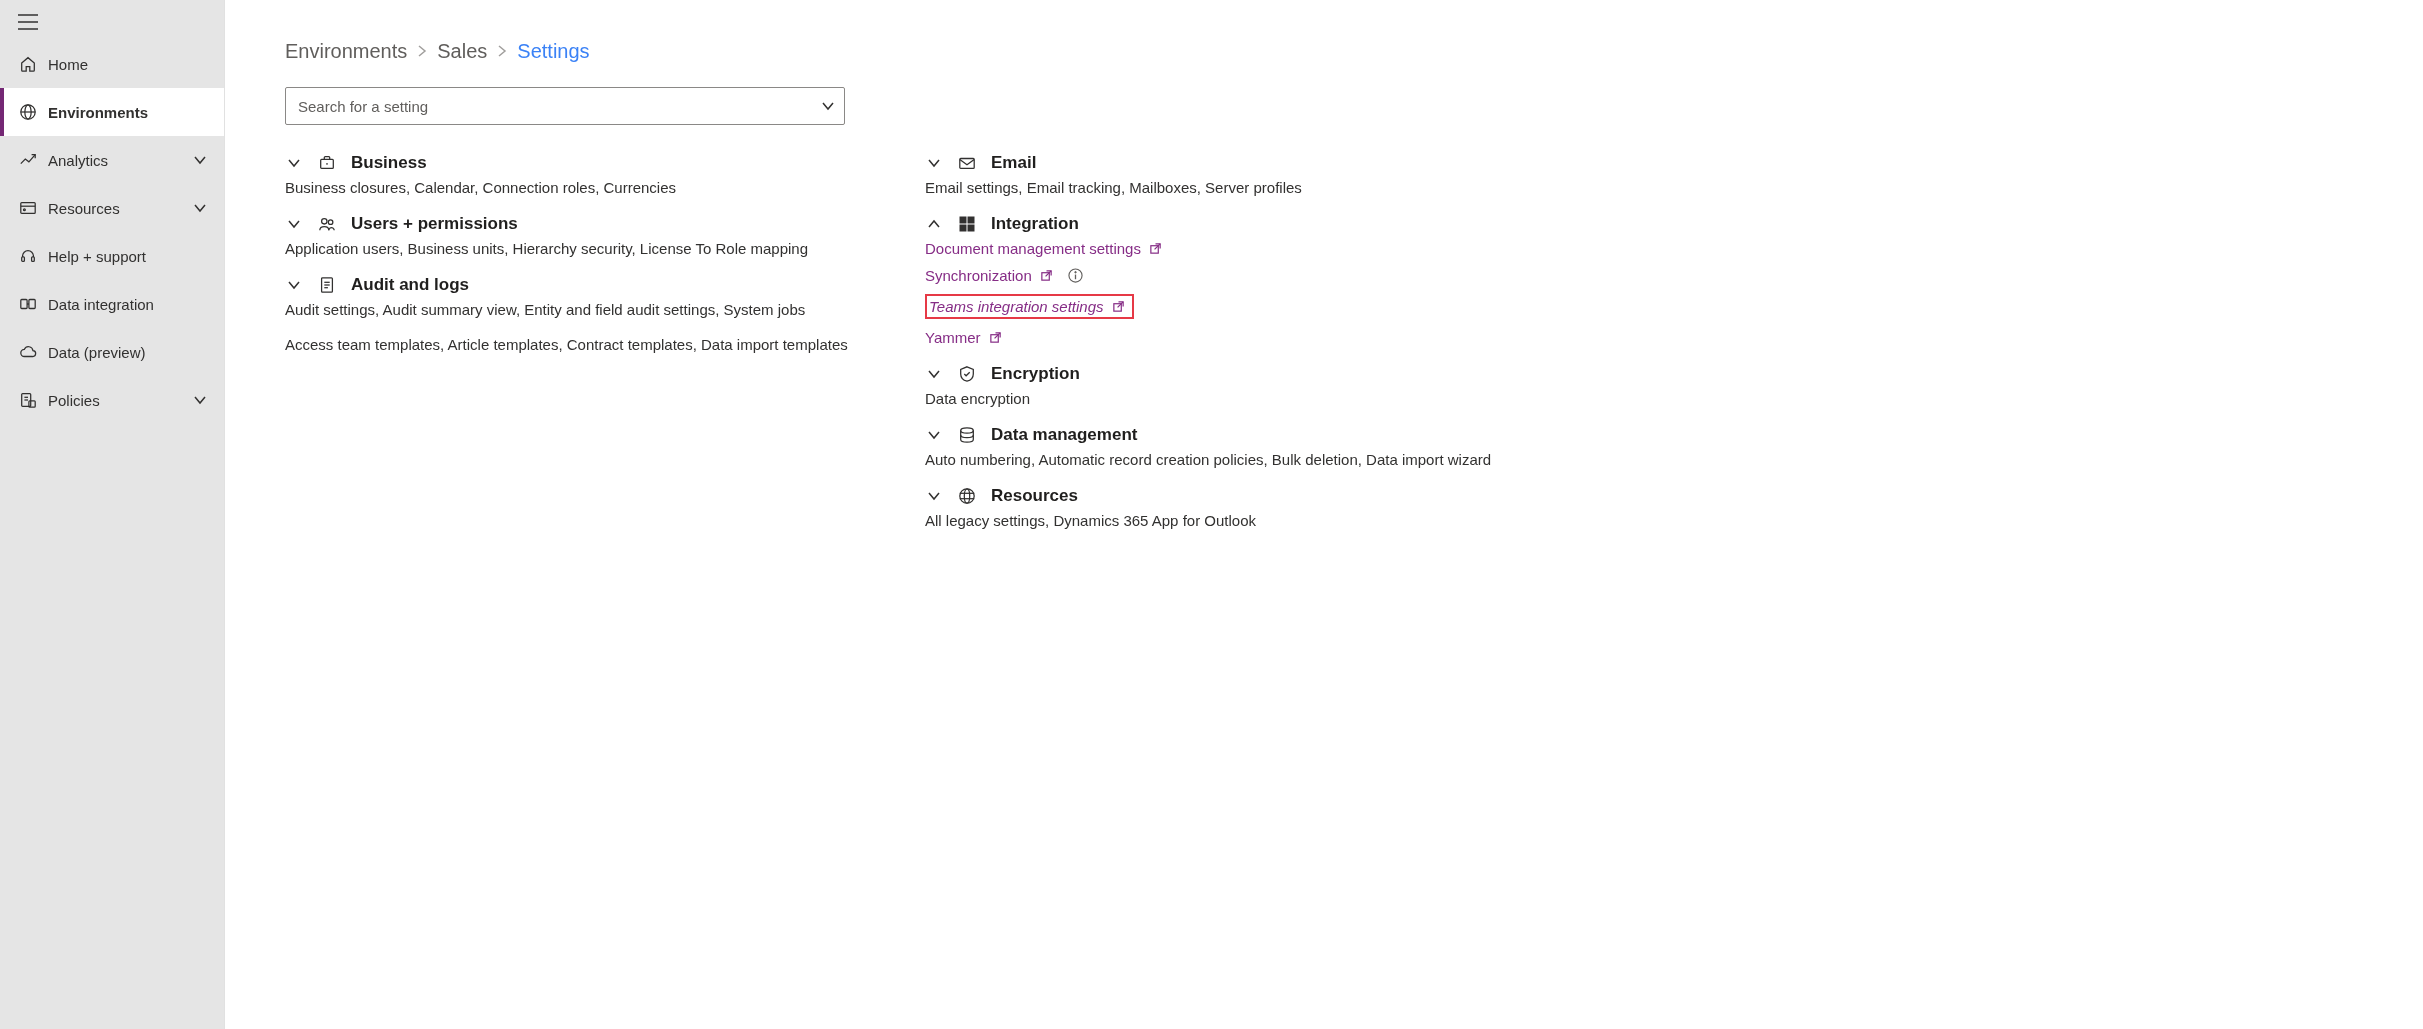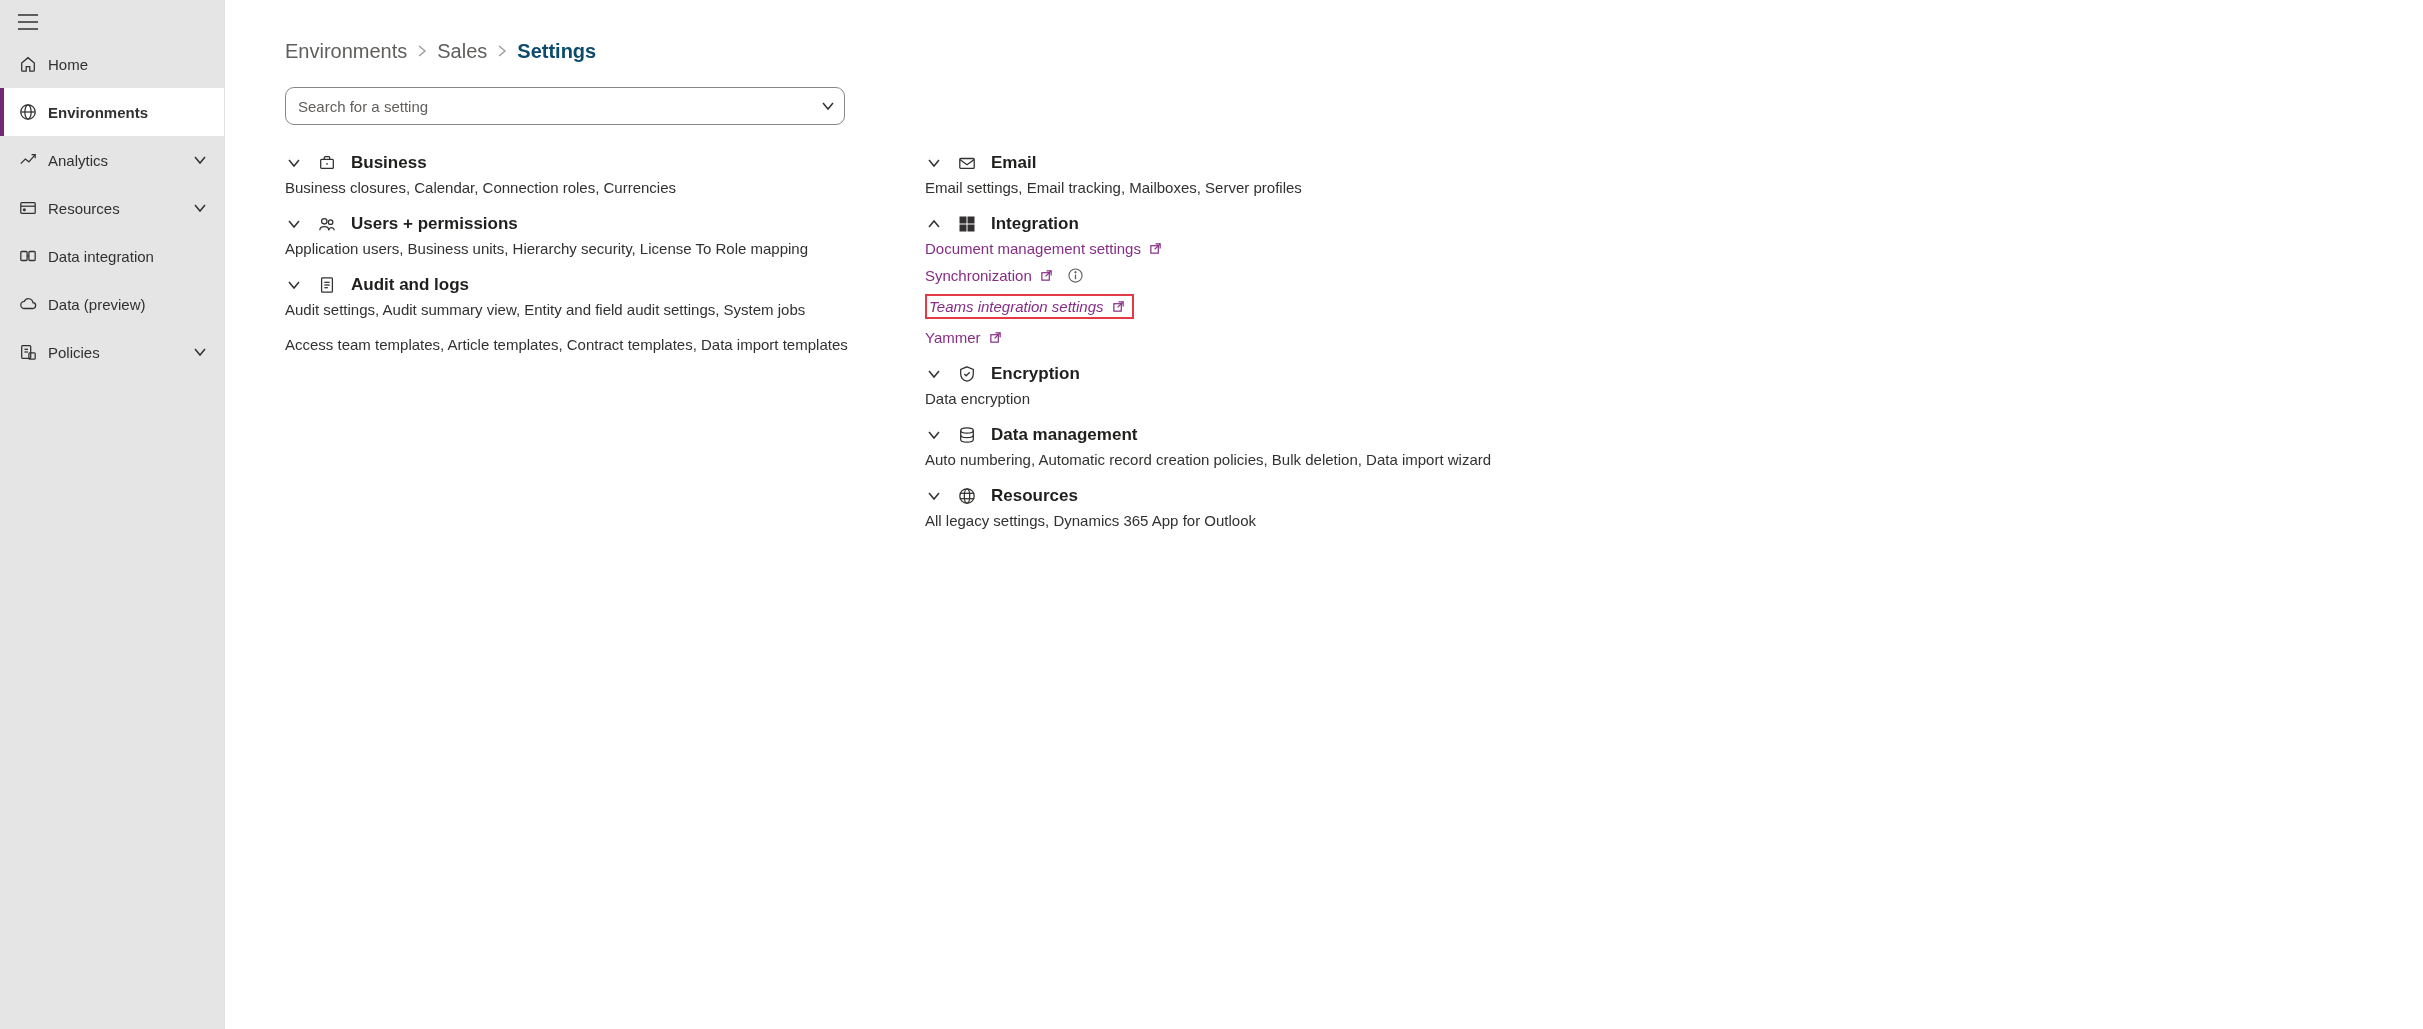--- a/index.html
+++ b/index.html
@@ -69,31 +69,31 @@
   .breadcrumb {
     display:flex;
     align-items:center;
     gap: 10px;
     font-size: 20px;
     color:#605e5c;
     margin-bottom: 24px;
   }
   .breadcrumb .crumb { cursor:pointer; }
   .breadcrumb .sep { color:#a19f9d; }
-  .breadcrumb .current { color:#0c4a6e; font-weight:700; }
+  .breadcrumb .current { color:#3b82f6; font-weight:400; }
   .search-wrap {
     position:relative;
     width: 560px;
     margin-bottom: 28px;
   }
   .search-input {
     width:100%;
     height:38px;
     border:1px solid #8a8886;
-    border-radius:9px;
+    border-radius:2px;
     padding: 0 40px 0 12px;
     font-size:15px;
     color:#6d28d9;
   }
   .search-input::placeholder { color:#605e5c; }
   .search-chev {
     position:absolute;
     right:10px; top:50%;
     transform:translateY(-50%);
   }
@@ -211,20 +211,31 @@
             <line x1="2" y1="8" x2="18" y2="8" stroke-width="1.4"></line>
             <circle cx="6" cy="12" r="1" stroke-width="1.4"></circle>
           </svg>
         </span>
     <span class="label">Resources</span>
     <span class="chev">
           <svg width="14" height="10" viewBox="0 0 14 10">
             <polyline points="2,2 7,8 12,2" stroke-width="1.5"></polyline>
           </svg>
         </span>
+  </li>
+      <li class="nav-item">
+    <span class="icon">
+          <svg width="18" height="18" viewBox="0 0 20 20">
+            <path d="M4 11v-1a6 6 0 0112 0v1" stroke-width="1.4"></path>
+            <rect x="3" y="11" width="3" height="5" rx="1" stroke-width="1.4"></rect>
+            <rect x="14" y="11" width="3" height="5" rx="1" stroke-width="1.4"></rect>
+          </svg>
+        </span>
+    <span class="label">Help + support</span>
+
   </li>
       <li class="nav-item">
     <span class="icon">
           <svg width="18" height="18" viewBox="0 0 20 20">
             <rect x="2" y="5" width="7" height="10" rx="1" stroke-width="1.4"></rect>
             <rect x="11" y="5" width="7" height="10" rx="1" stroke-width="1.4"></rect>
             <line x1="9" y1="10" x2="11" y2="10" stroke-width="1.4"></line>
           </svg>
         </span>
     <span class="label">Data integration</span>

